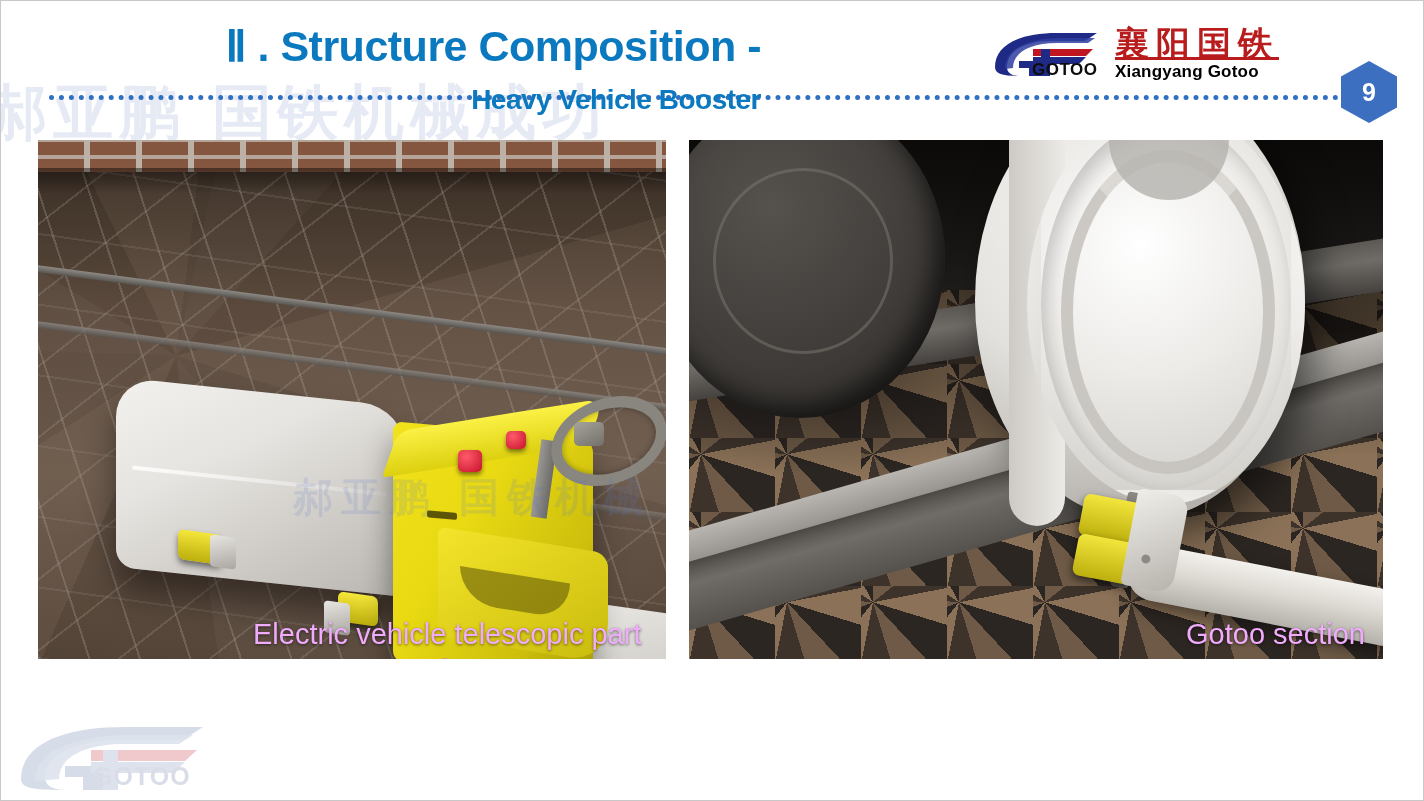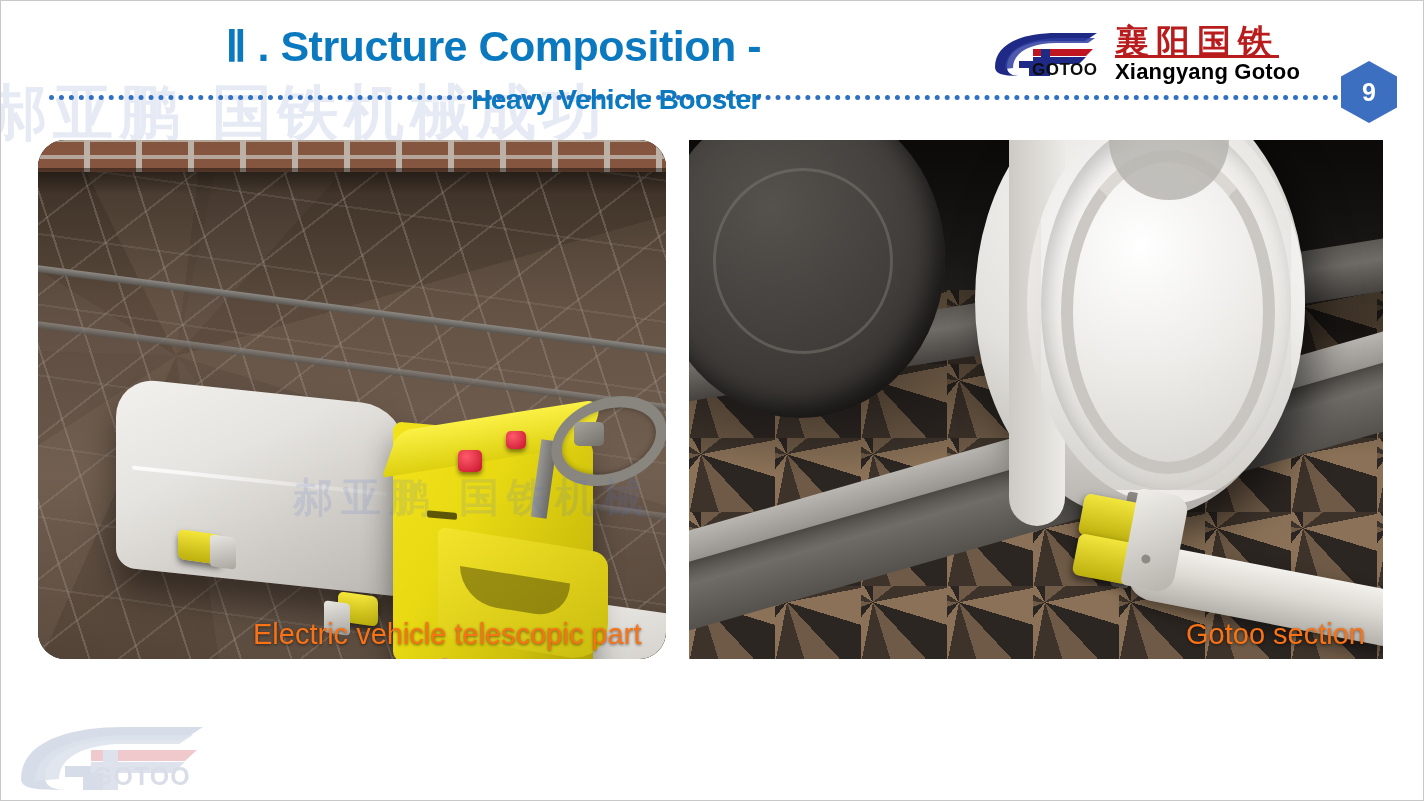--- a/index.html
+++ b/index.html
@@ -105,21 +105,21 @@
   .brand-cn-main {
     font-size: 34px;
     font-weight: bold;
     color: #b91c1c;
     letter-spacing: 7px;
     line-height: 1.05;
     font-family: "DejaVu Sans", sans-serif;
     text-decoration: underline;
   }
   .brand-cn-sub {
-    font-size: 22px;
+    font-size: 17px;
     font-weight: bold;
     color: #000000;
     letter-spacing: 0.2px;
     line-height: 1.1;
     margin-top: 1px;
     font-family: "Liberation Sans", sans-serif;
   }
 
   
   .page-badge {
@@ -146,27 +146,27 @@
     font-weight: bold;
     font-family: "Liberation Sans", sans-serif;
   }
 
   
   .pic {
     position: absolute;
     overflow: hidden;
     background: #2a2622;
   }
-  .pic-left  { left: 37px;  top: 139px; width: 628px; height: 519px; border-radius: 27px; }
+  .pic-left  { left: 37px;  top: 139px; width: 628px; height: 519px; }
   .pic-right { left: 688px; top: 139px; width: 694px; height: 519px; }
 
   .caption {
     position: absolute;
     bottom: 8px;
-    color: #f97316;
+    color: #f0abfc;
     font-size: 29px;
     font-family: "Liberation Sans", sans-serif;
     text-shadow: 0 1px 3px rgba(0,0,0,0.55);
     white-space: nowrap;
     z-index: 5;
   }
   .caption-left  { left: 215px; }
   .caption-right { right: 18px; }
 
   

